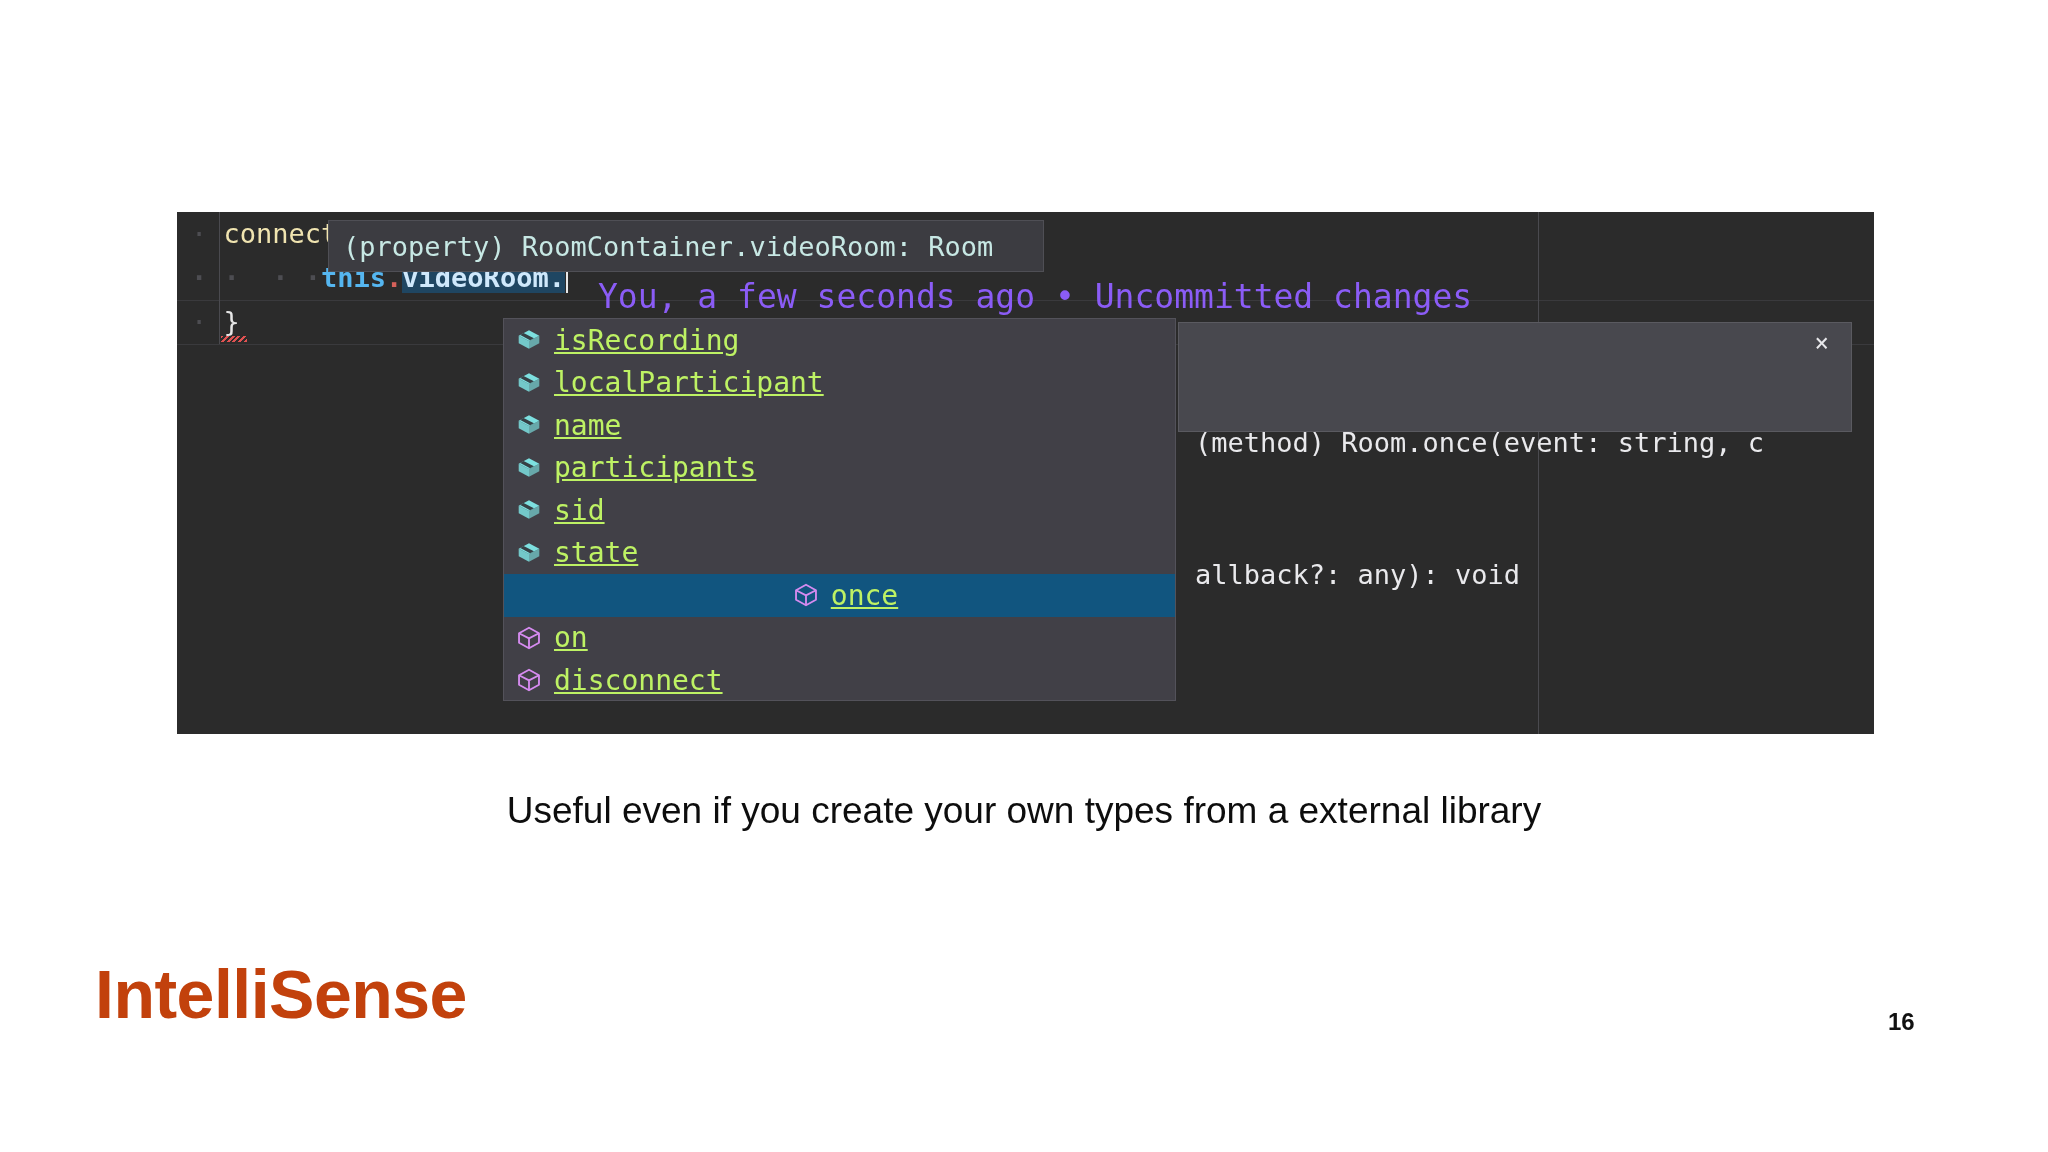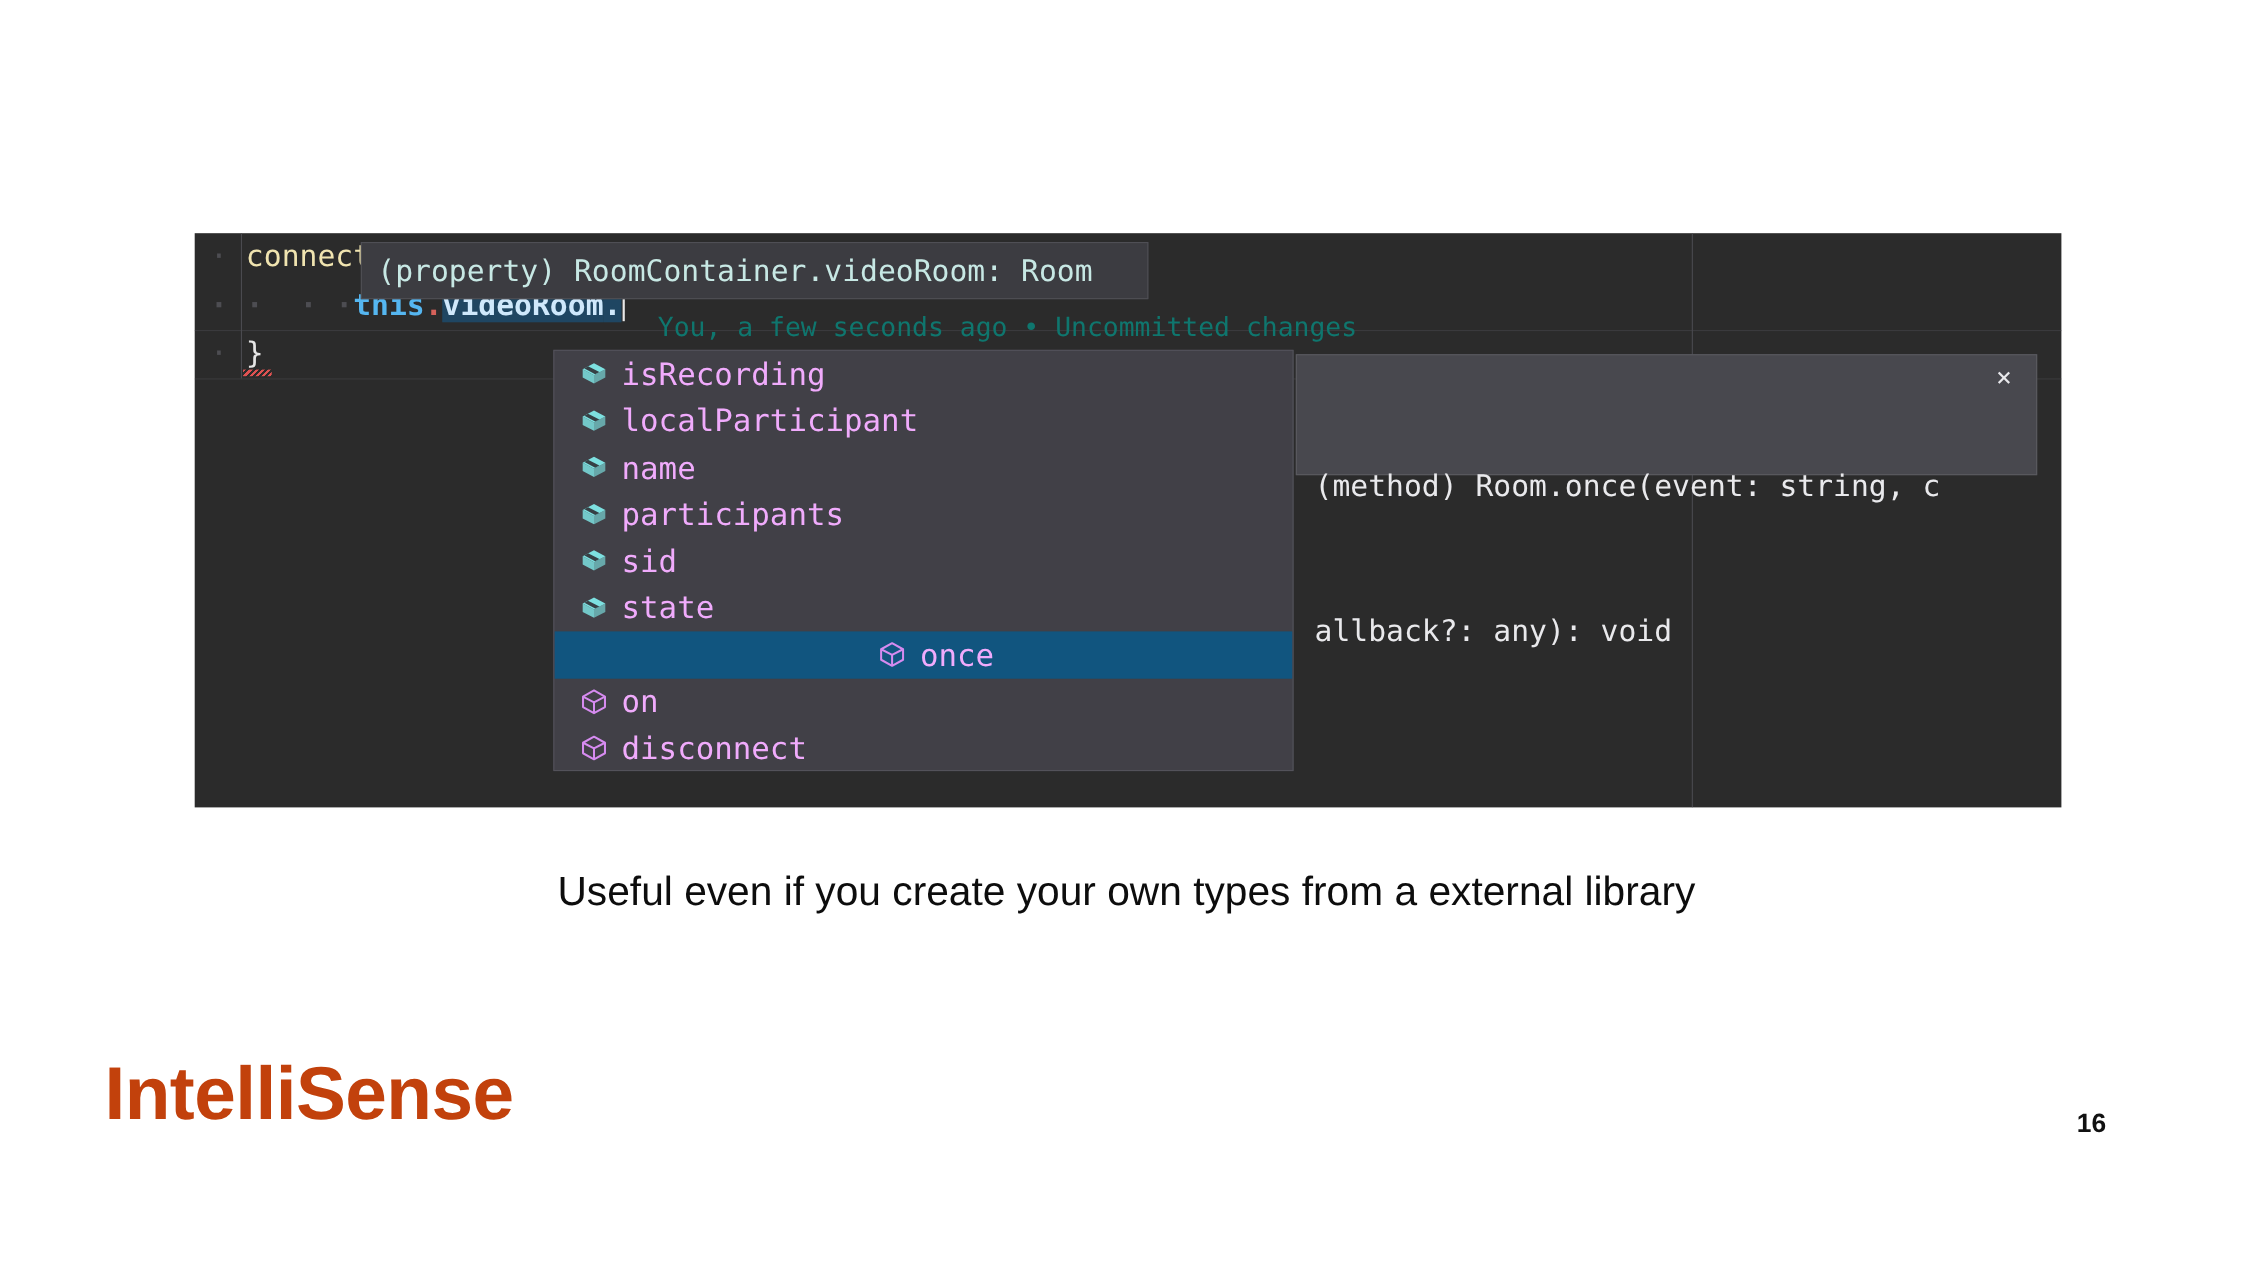--- a/index.html
+++ b/index.html
@@ -61,42 +61,43 @@
     color: #c7e8e4;
     white-space: pre;
     z-index: 30;
   }
 
   
   .blame {
     position: absolute;
     left: 598px; top: 277px;
     font-family: "DejaVu Sans Mono","Liberation Mono",monospace;
-    font-size: 24px; line-height: 40px;
-    color: #0f766e;
+    font-size: 33px; line-height: 40px;
+    color: #8b5cf6;
     white-space: pre;
     z-index: 12;
   }
 
   
   .suggest {
     position: absolute;
     left: 503px; top: 318px;
     width: 673px; height: 383px;
     background: #414047;
     border: 1px solid #53525a;
     z-index: 40;
     overflow: hidden;
   }
   .sg-row {
     height: 42.5px; display: flex; align-items: center;
-    padding-left: 23px; gap: 12px;
-    font-family: "DejaVu Sans Mono","Liberation Mono",monospace;
-    font-size: 28px; color: #f0abfc;
-    white-space: pre;
+    padding-left: 12px; gap: 12px;
+    font-family: "DejaVu Sans Mono","Liberation Mono",monospace;
+    font-size: 28px; color: #bef264;
+    white-space: pre;
+    text-decoration: underline;
   }
   .sg-row.selected { background: #11557f; justify-content: center; }
   .sg-ico { width: 26px; height: 26px; flex: 0 0 26px; display:block; }
 
   
   .sigpanel {
     position: absolute;
     left: 1178px; top: 322px;
     width: 674px; height: 110px;
     background: #48484e;

